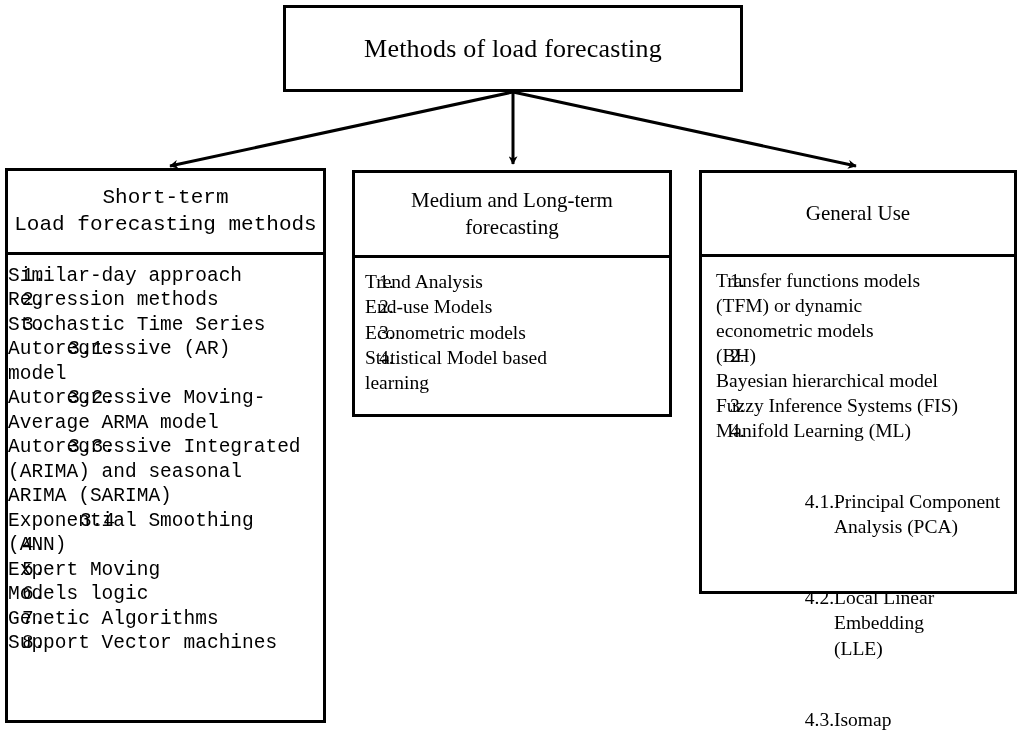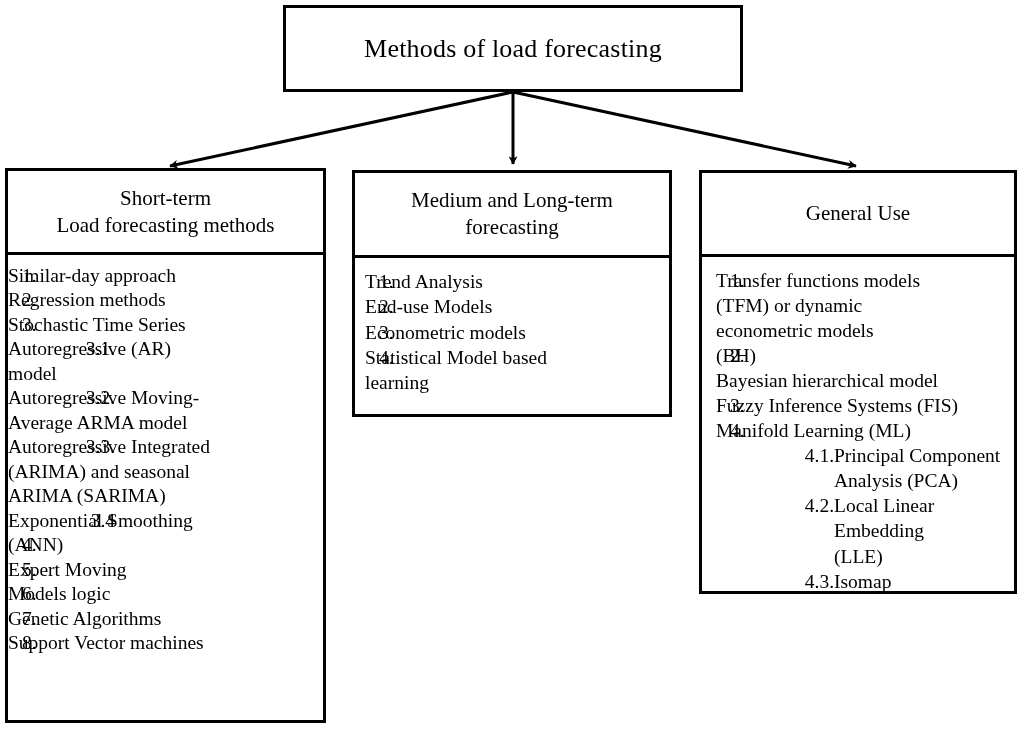--- a/index.html
+++ b/index.html
@@ -100,21 +100,21 @@
   }
   li .txt .cont {
     display: block;
   }
   
   #left-box .col-body   { padding-left: 0px; }
   #mid-box  .col-body   { padding-left: 10px; padding-top: 11px; }
   #right-box .col-body  { padding-left: 14px; padding-top: 11px; }
   #mid-box  ul.numlist li { line-height: 1.30; }
   #right-box ul.numlist li { line-height: 1.285; }
-  #right-box li.lvl2 { padding-left: 118px; }
+  #right-box li.lvl2 { padding-left: 118px; margin-top: 46px; }
   #right-box li.lvl2 > .marker { left: 50px; width: 68px; }
 
   
   #connectors {
     position: absolute;
     left: 0;
     top: 0;
     width: 1024px;
     height: 732px;
     pointer-events: none;
@@ -135,21 +135,21 @@
       <line x1="513" y1="92" x2="170" y2="166" marker-end="url(#ah)"></line>
       <line x1="513" y1="92" x2="513" y2="164" marker-end="url(#ah)"></line>
       <line x1="513" y1="92" x2="856" y2="166" marker-end="url(#ah)"></line>
     </g>
   </svg>
 
   <div class="box" id="title-box">
     <div class="title-text">Methods of load forecasting</div>
   </div>
 
-  <div class="box col-box" id="left-box" style="left:5px; top:168px; width:321px; height:555px;">
+  <div class="box col-box" id="left-box" style="left:5px; top:168px; width:321px; height:555px;font-family:Liberation Mono, monospace;">
     <div class="col-header" style="height:84px;">
       <div>
         <span class="hdr-line">Short-term</span>
         <span class="hdr-line">Load forecasting methods</span>
       </div>
     </div>
     <div class="col-body">
       <ul class="numlist">
           <li class="lvl1">
             <span class="marker">1.</span>

